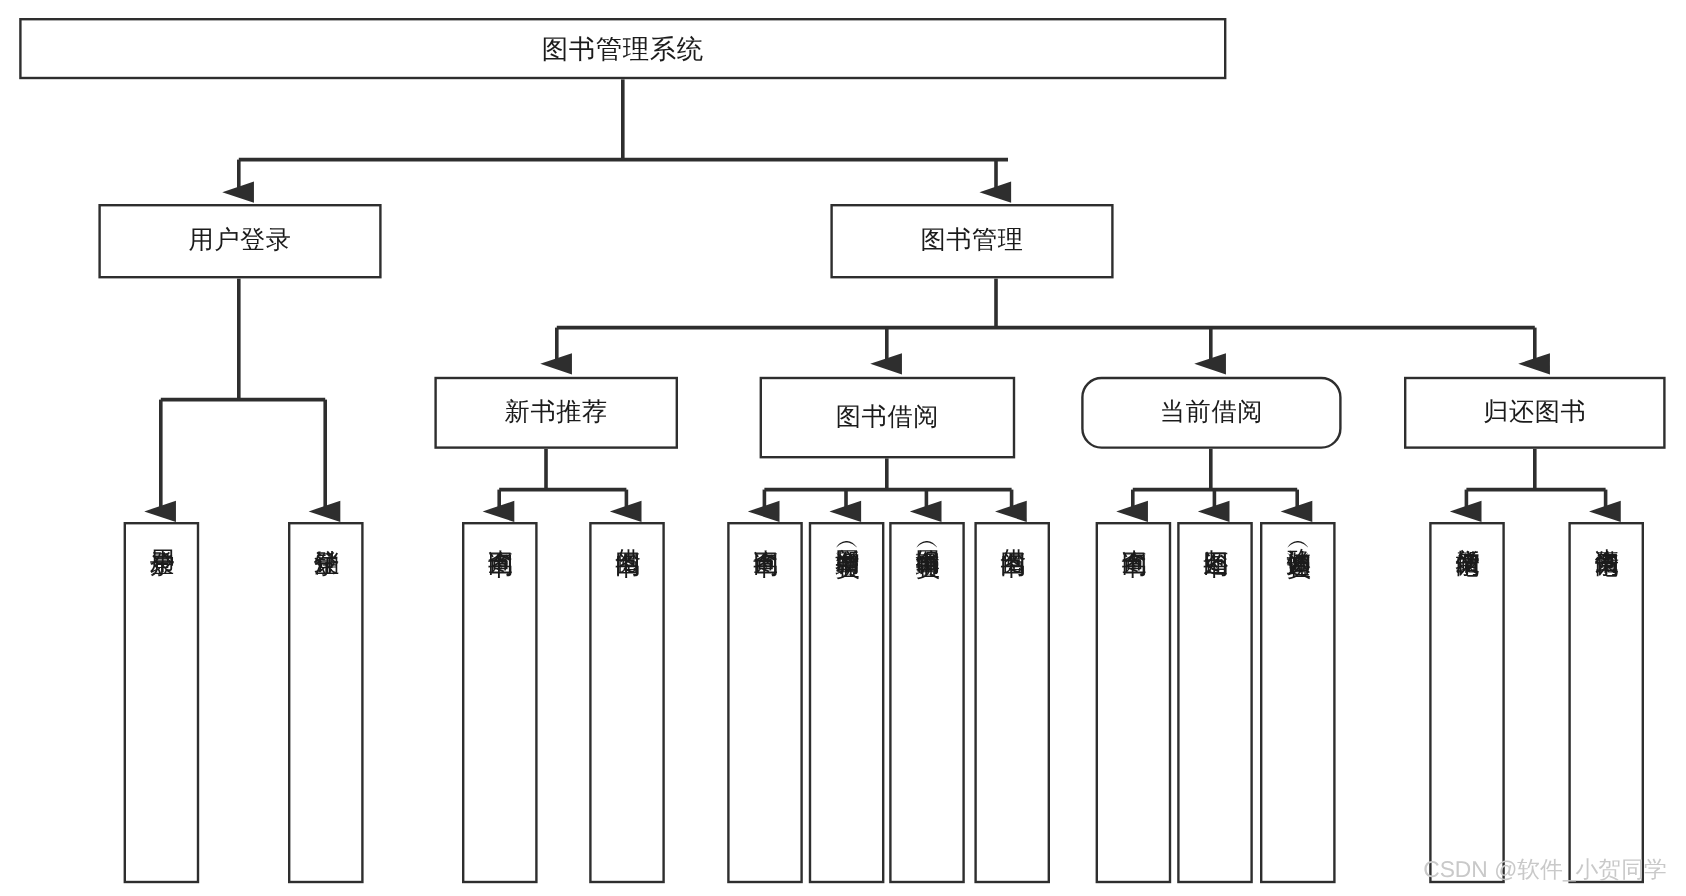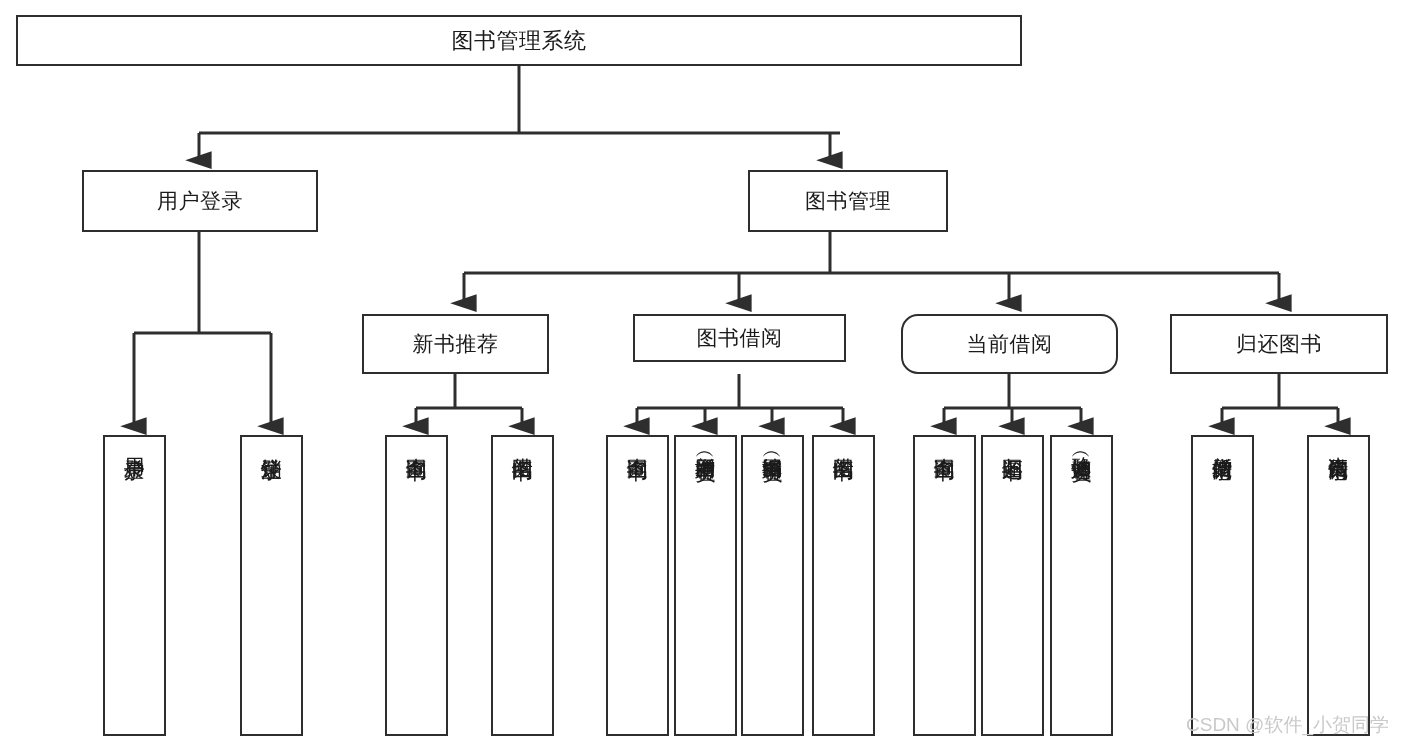--- a/index.html
+++ b/index.html
@@ -132,28 +132,28 @@
     </g>
   </svg>
 
   <div class="node horiz root" style="left:16px; top:15px; width:1006px; height:51px;">
     <span class="node-label">图书管理系统</span>
   </div>
 
   <div class="node horiz" style="left:82px; top:170px; width:236px; height:62px;">
     <span class="node-label">用户登录</span>
   </div>
-  <div class="node horiz" style="left:748px; top:170px; width:200px; height:62px;">
+  <div class="node horiz" style="left:692px; top:170px; width:236px; height:62px;">
     <span class="node-label">图书管理</span>
   </div>
 
-  <div class="node horiz" style="left:362px; top:314px; width:187px; height:60px;">
+  <div class="node horiz" style="left:362px; top:314px; width:203px; height:60px;">
     <span class="node-label">新书推荐</span>
   </div>
-  <div class="node horiz" style="left:633px; top:314px; width:213px; height:48px;">
+  <div class="node horiz" style="left:633px; top:314px; width:213px; height:68px;">
     <span class="node-label">图书借阅</span>
   </div>
   <div class="node horiz" style="left:901px; top:314px; width:217px; height:60px;border-radius:17px;">
     <span class="node-label">当前借阅</span>
   </div>
   <div class="node horiz" style="left:1170px; top:314px; width:218px; height:60px;">
     <span class="node-label">归还图书</span>
   </div>
 
   <div class="node vert" style="left:103px; top:435px; width:63px; height:301px;">

